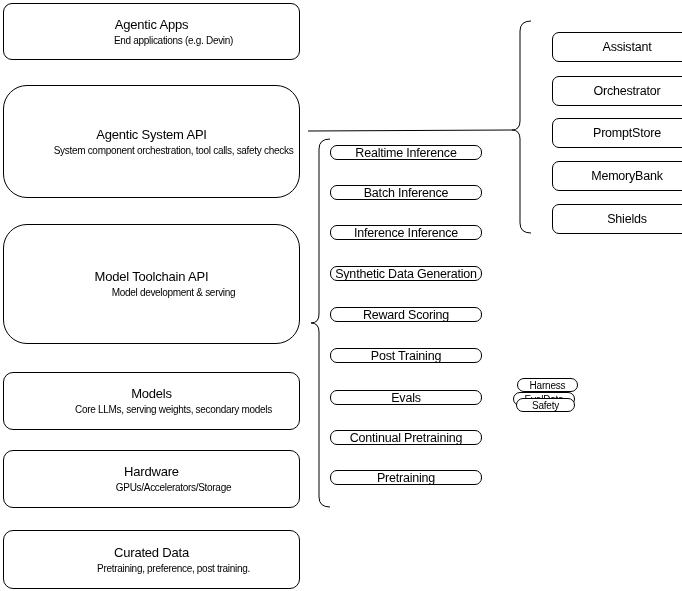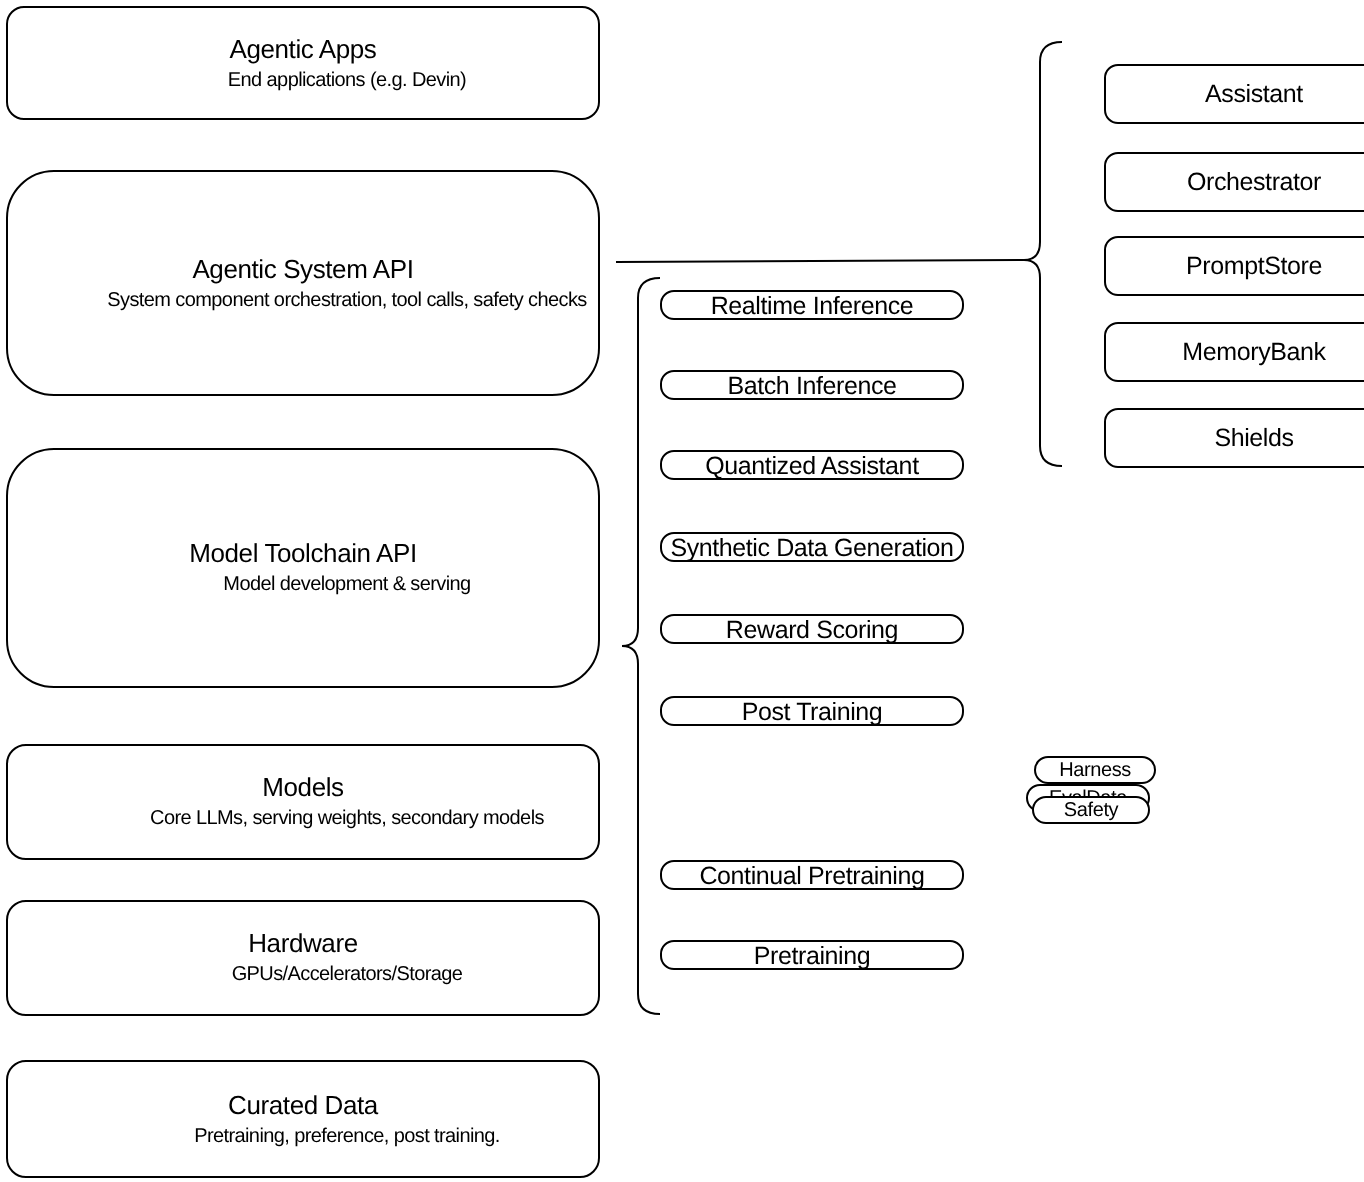--- a/index.html
+++ b/index.html
@@ -114,30 +114,33 @@
     <div class="subtitle">Pretraining, preference, post training.</div>
   </div>
 
   <div class="node midcol" style="top:145px">
     <span class="label">Realtime Inference</span>
   </div>
   <div class="node midcol" style="top:185px">
     <span class="label">Batch Inference</span>
   </div>
   <div class="node midcol" style="top:225px">
-    <span class="label">Quantized Assistant</span>
+    <span class="label">Inference Inference</span>
   </div>
   <div class="node midcol" style="top:266px">
     <span class="label">Synthetic Data Generation</span>
   </div>
   <div class="node midcol" style="top:307px">
     <span class="label">Reward Scoring</span>
   </div>
   <div class="node midcol" style="top:348px">
     <span class="label">Post Training</span>
+  </div>
+  <div class="node midcol" style="top:390px">
+    <span class="label">Evals</span>
   </div>
   <div class="node midcol" style="top:430px">
     <span class="label">Continual Pretraining</span>
   </div>
   <div class="node midcol" style="top:470px">
     <span class="label">Pretraining</span>
   </div>
 
   <div class="pill" style="left:472px;top:378px;width:61px">
     <span>Harness</span>

